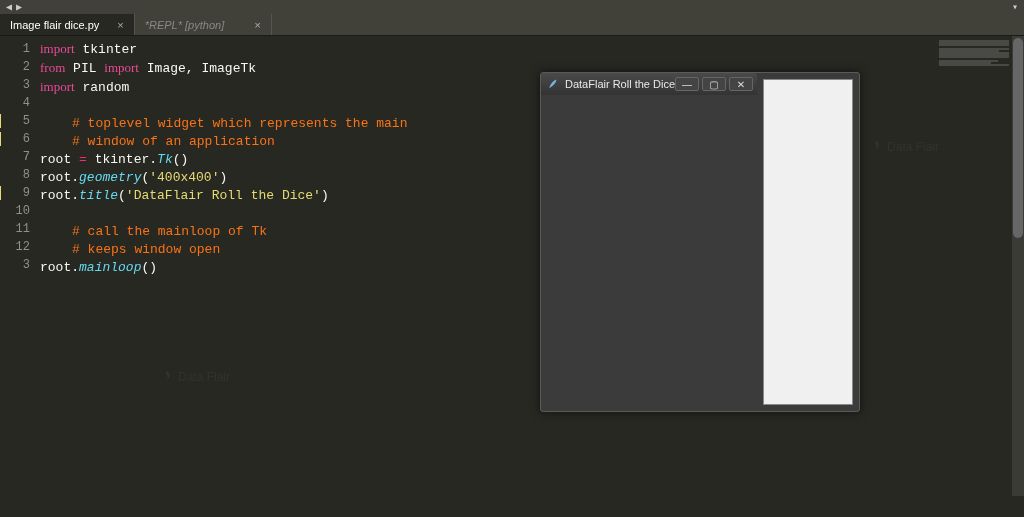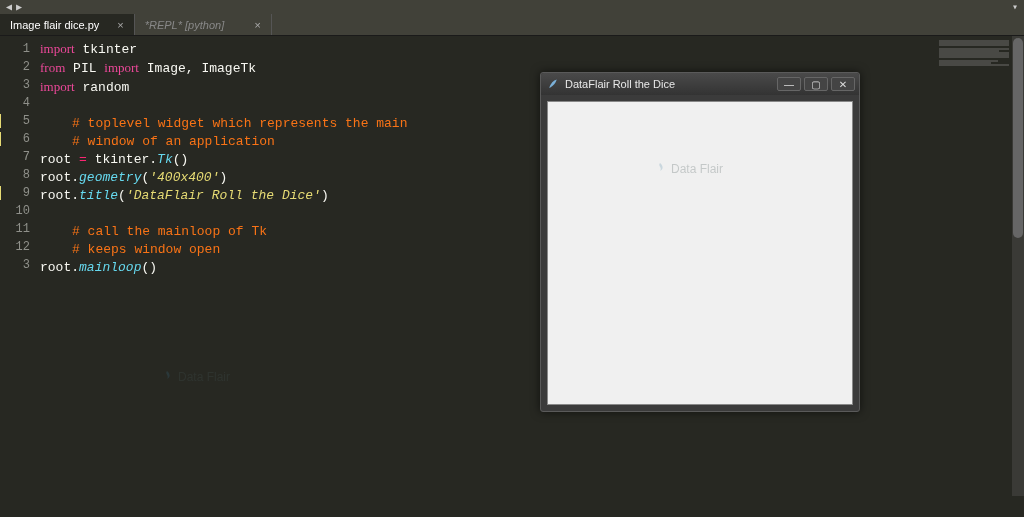--- a/index.html
+++ b/index.html
@@ -69,21 +69,21 @@
     flex: 1;
     padding: 4px 0;
     line-height: 18px;
     white-space: pre;
     color: #f8f8f2;
     position: relative;
   }
   .kw  { color: #ec4899; font-family: Liberation Serif, serif; }
   .nm  { color: #f8f8f2; text-align: center; }
   .fn  { color: #66d9ef; font-style: italic; }
-  .str { color: #e6db74; font-style: italic; }
+  .str { color: #e6db74; }
   .cm  { color: #f97316; margin-left: 32px; }
   .op  { color: #f92672; }
   .scroll {
     position: absolute;
     right: 0; top: 36px;
     width: 12px; height: 460px;
     background: #3a3a36;
   }
   .scroll .thumb {
     position: absolute; left: 1px; right: 1px;
@@ -102,21 +102,21 @@
     overflow: hidden;
   }
   .tk-window {
     position: absolute;
     top: 72px; left: 540px;
     width: 320px; height: 340px;
     background: #3b3b3b;
     border: 1px solid #5a5a5a;
     border-radius: 3px;
     box-shadow: 0 0 10px rgba(0,0,0,0.6);
-    display: flex; flex-direction: column;
+    display: flex; 
   }
   .tk-titlebar {
     height: 22px;
     background: linear-gradient(#4a4a4a,#333);
     display: flex; align-items: center;
     padding: 0 4px 0 6px;
     border-top-left-radius: 3px;
     border-top-right-radius: 3px;
   }
   .tk-icon { width:12px; height:12px; margin-right:6px; }

